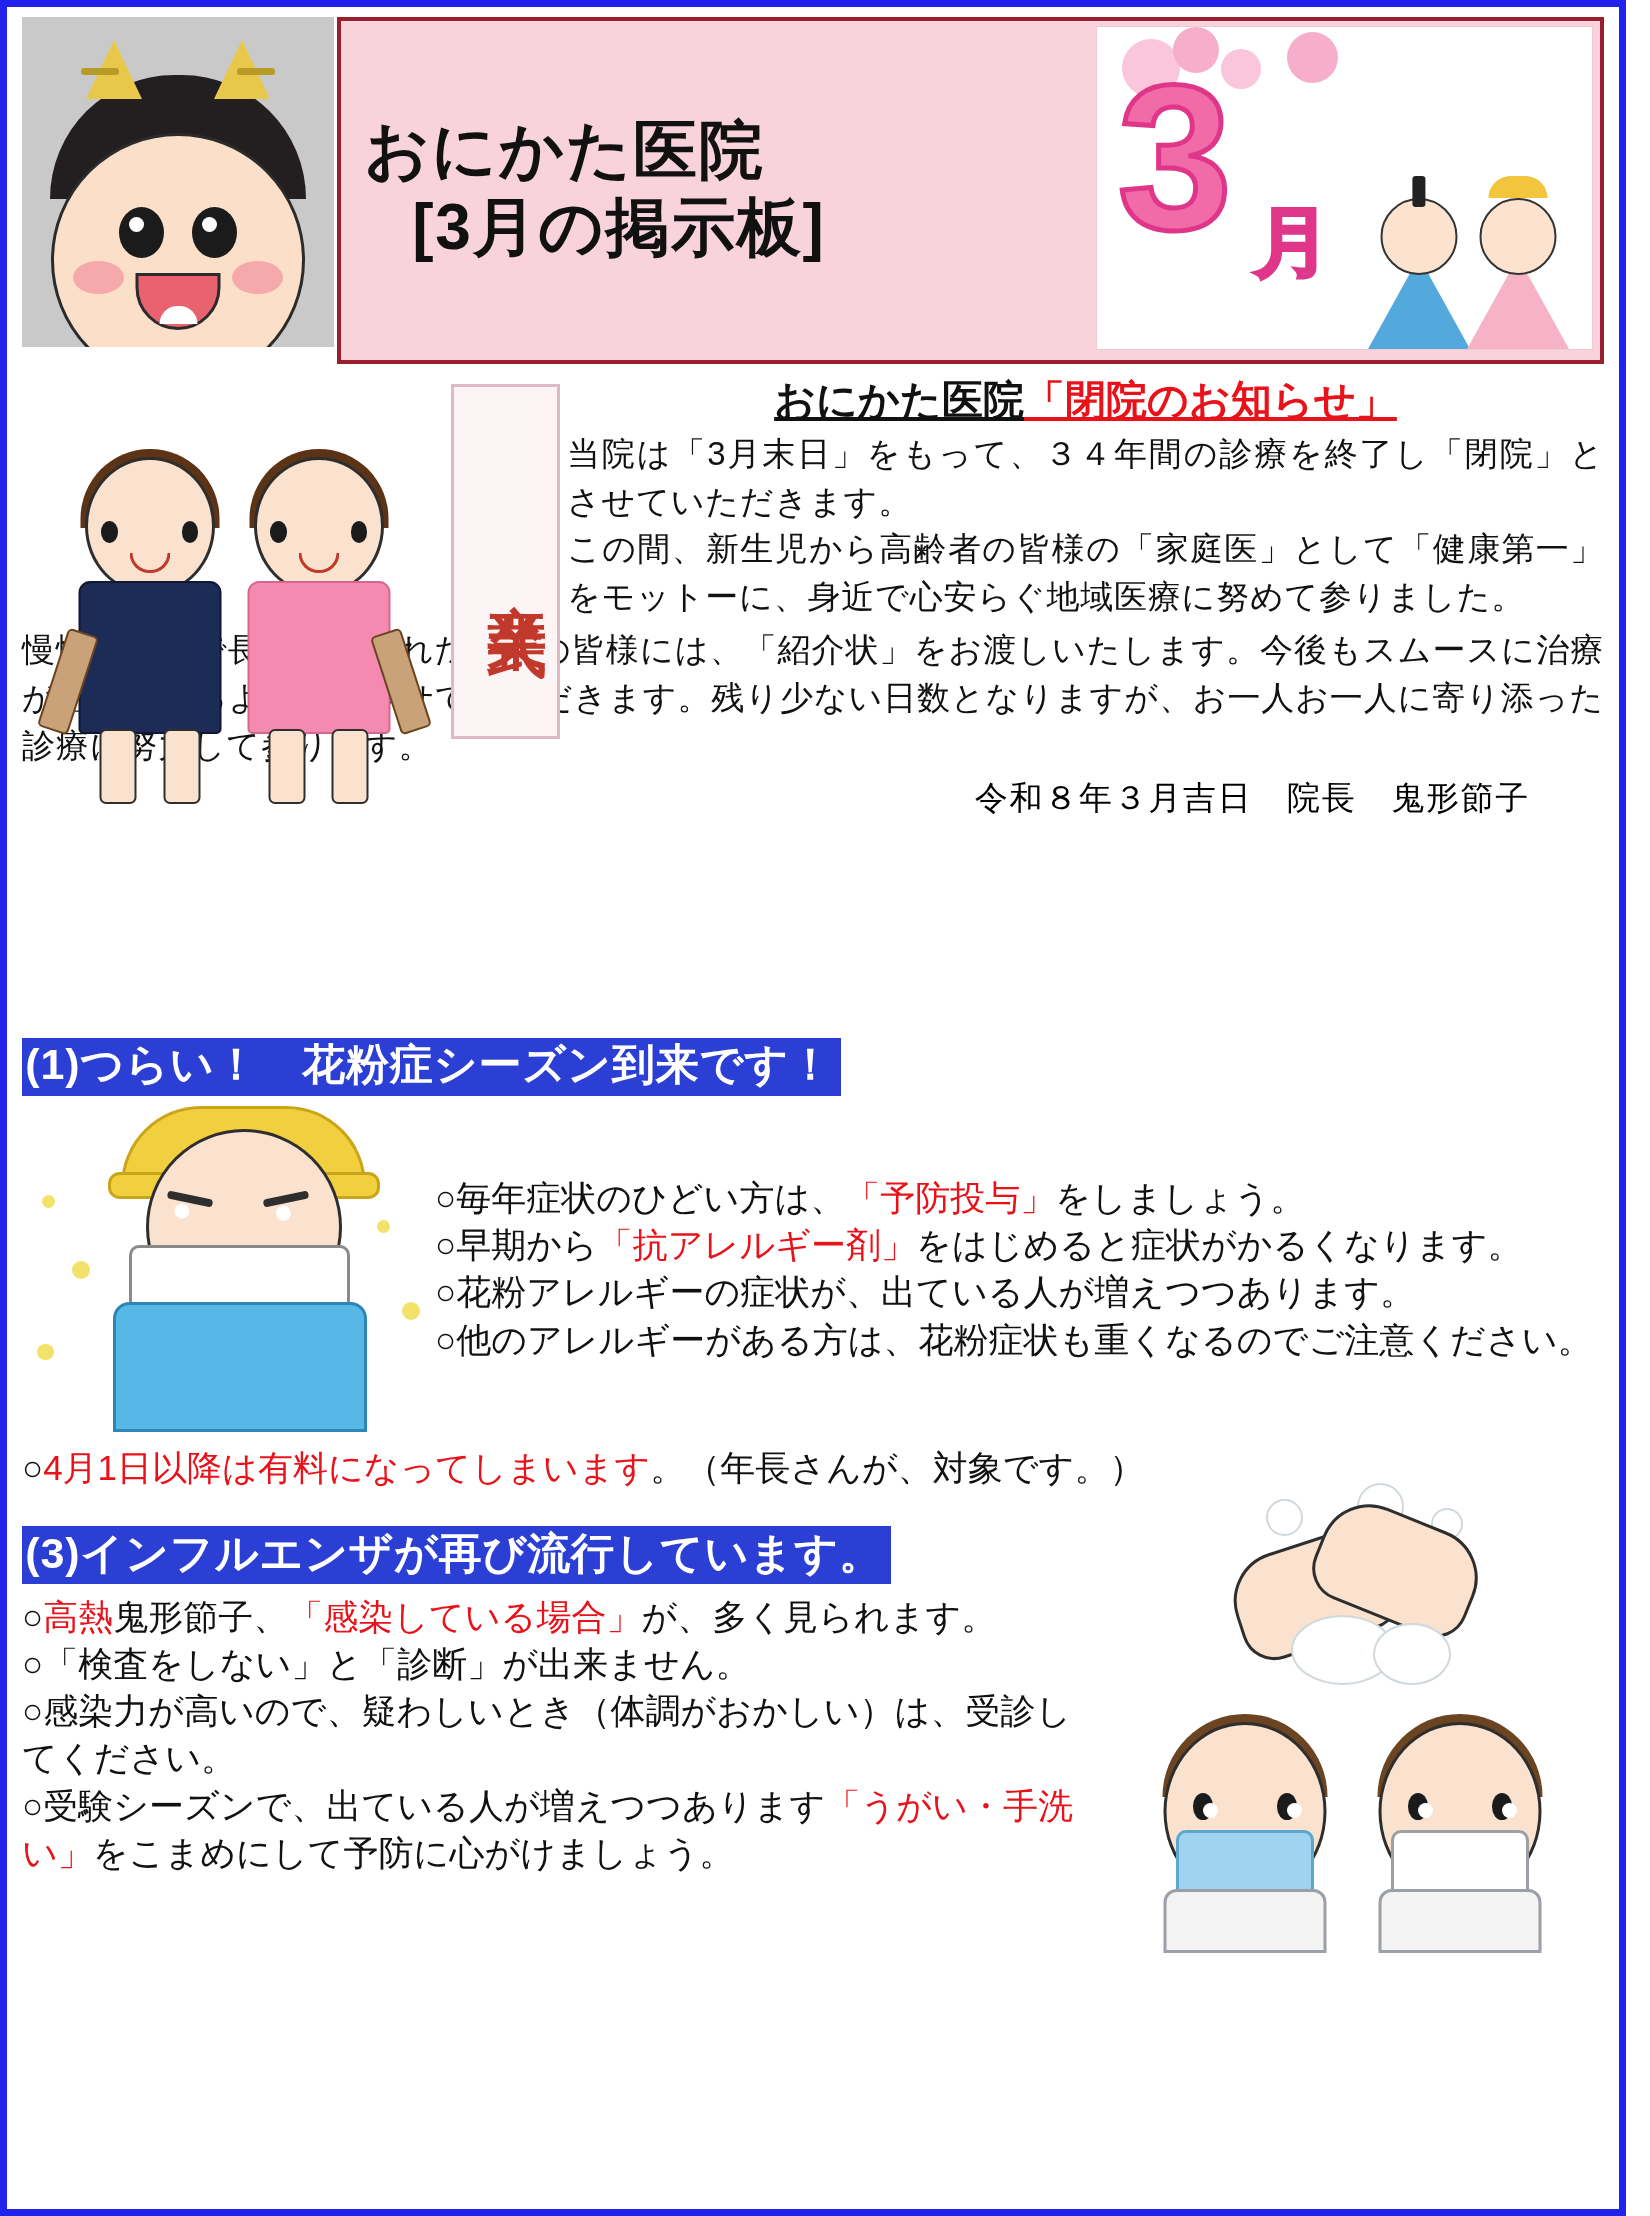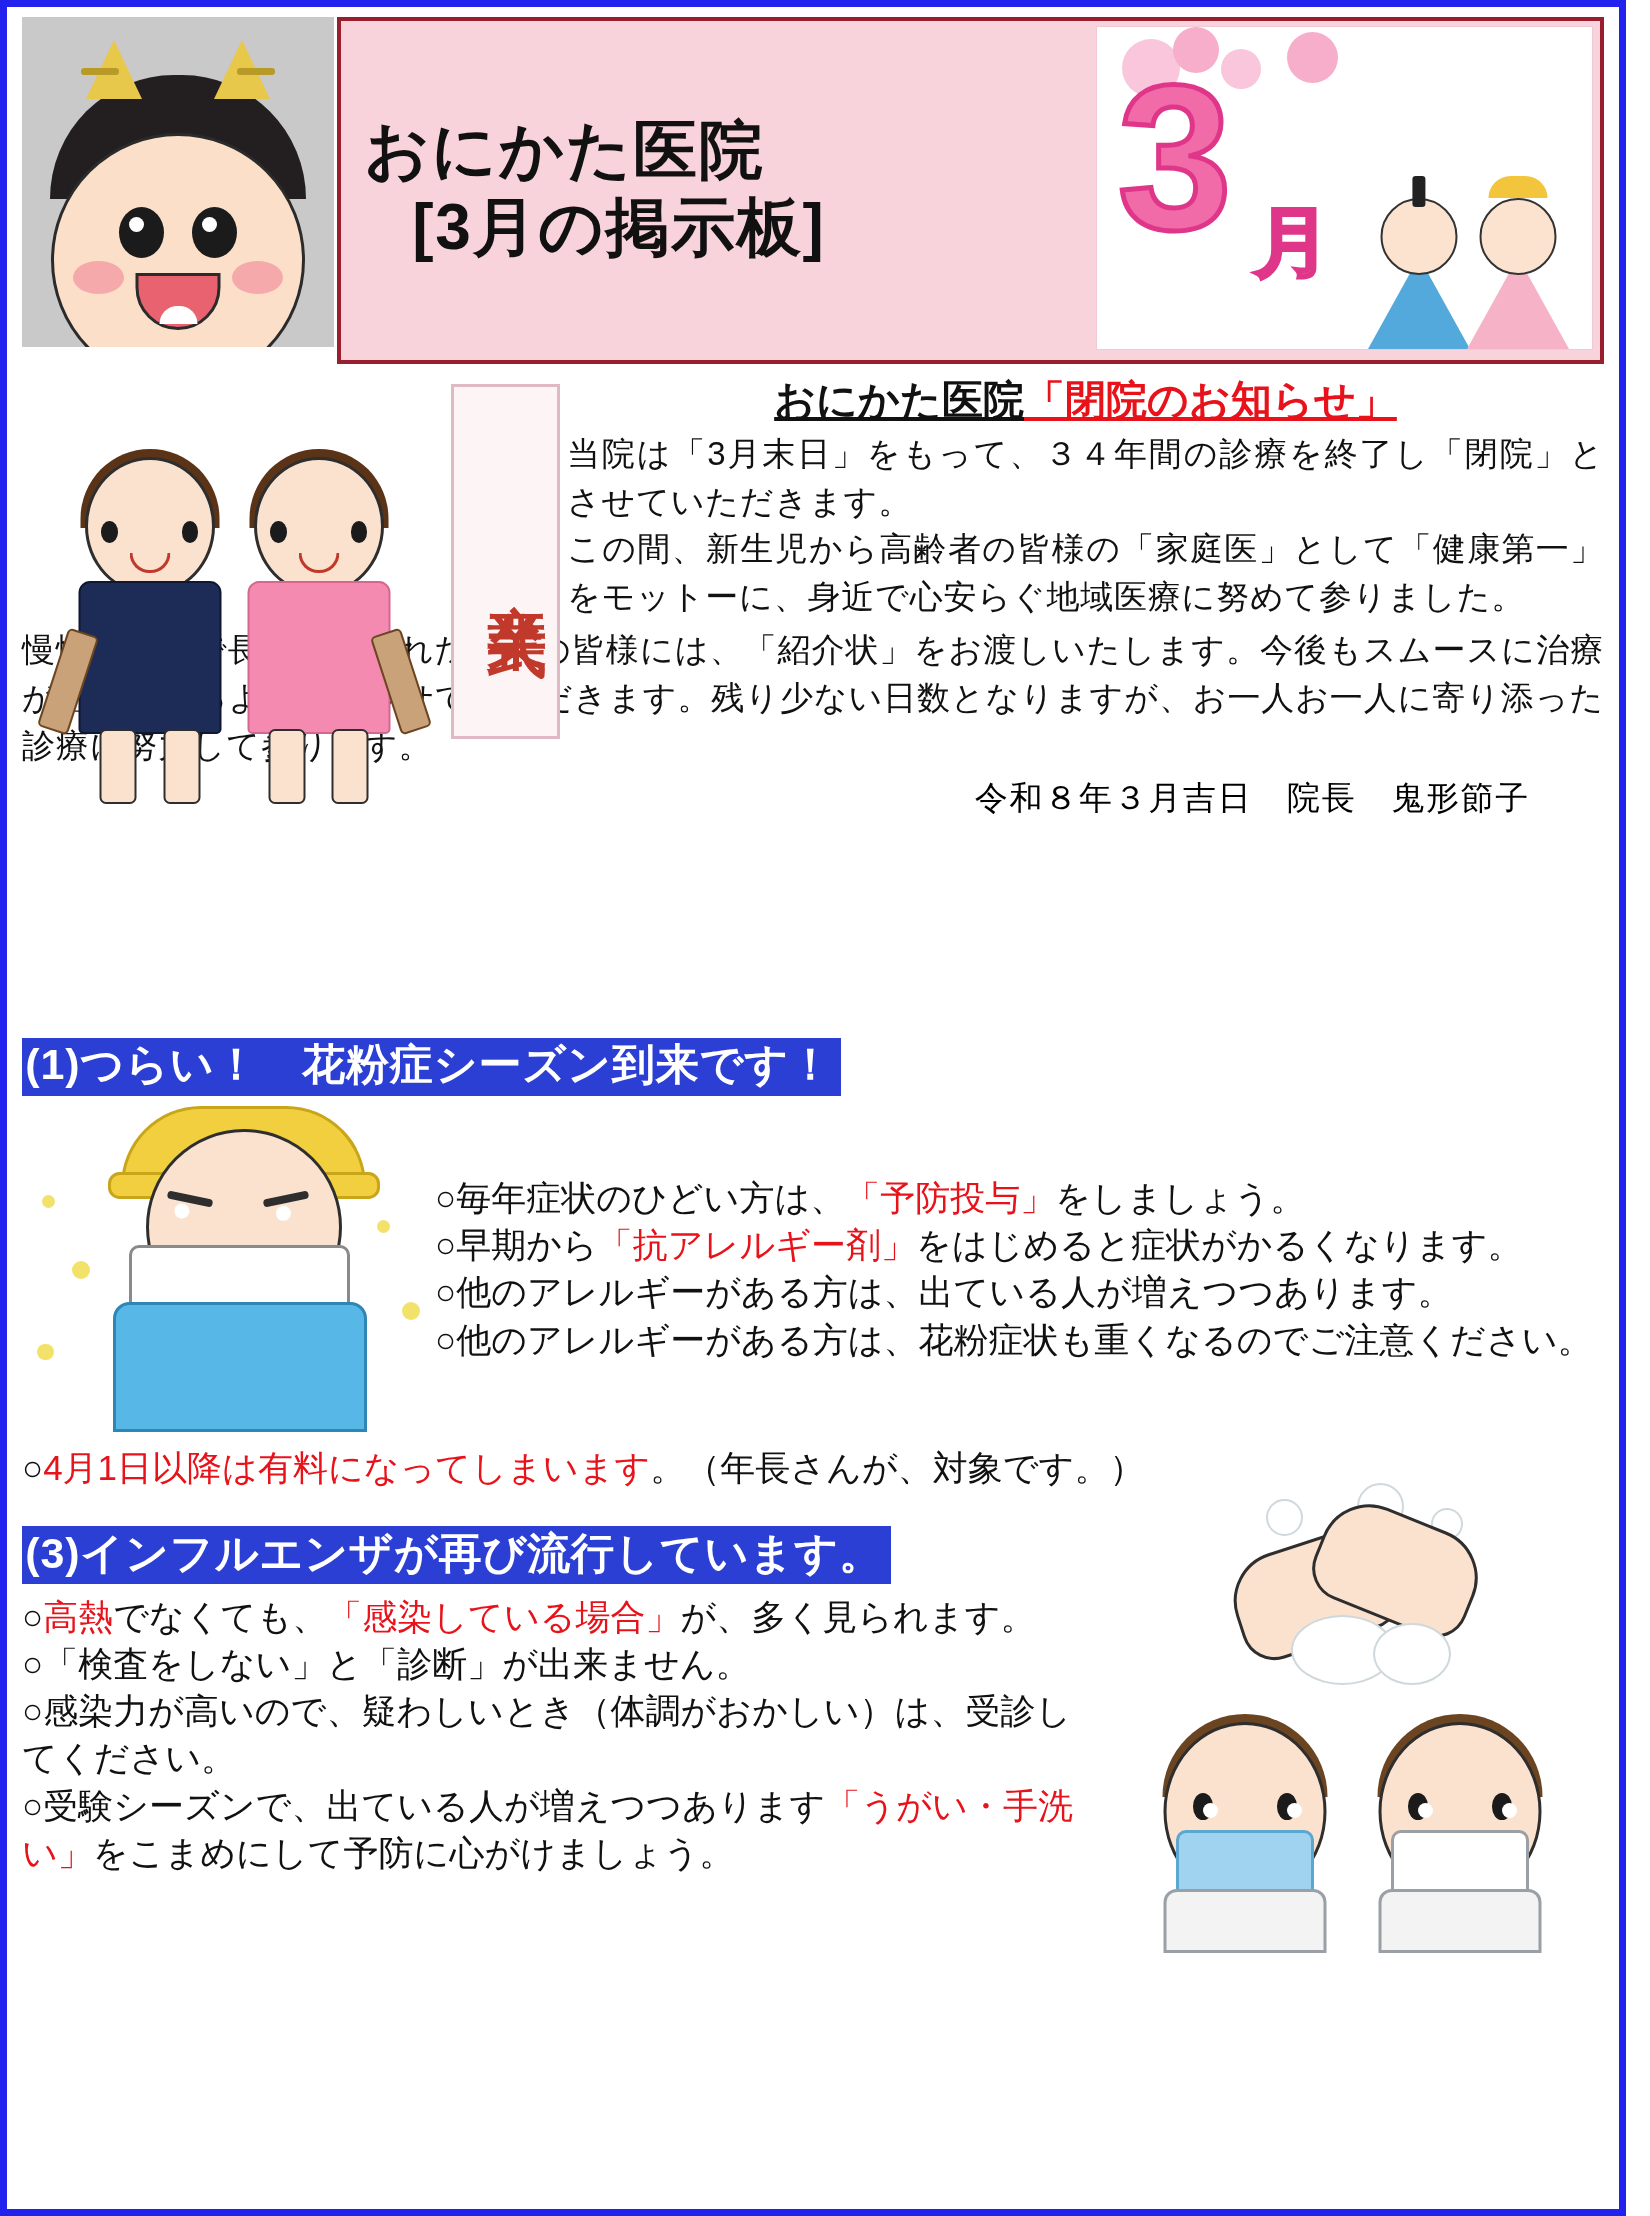--- a/index.html
+++ b/index.html
@@ -652,21 +652,21 @@
           <div class="mask"></div>
           <div class="body"></div>
         </div>
         <div class="sec-body bullet-list" style="flex:1 1 auto;padding-top:8.3px;">
           <div class="bl-row">
             <span>○毎年症状のひどい方は、</span><span class="red">「予防投与」</span><span>をしましょう。</span>
           </div>
           <div class="bl-row">
             <span>○早期から</span><span class="red">「抗アレルギー剤」</span><span>をはじめると症状がかるくなります。</span>
           </div>
-          <div class="bl-row">○他のアレルギーがある方は、出ている人が増えつつあります。</div>
+          <div class="bl-row">○花粉アレルギーの症状が、出ている人が増えつつあります。</div>
           <div class="bl-row">○他のアレルギーがある方は、花粉症状も重くなるのでご注意ください。</div>
         </div>
       </div>
     </div>
 
     <div>
       <div class="sec-body" style="margin-top:18px;">
         <span>○</span><span class="red">4月1日以降は有料になってしまいます</span><span>。（年長さんが、対象です。）</span>
       </div>
     </div>
@@ -697,21 +697,21 @@
           <div class="eye l"></div>
             <div class="eye r"></div>
           <div class="msk"></div>
             <div class="body"></div>
         </div>
       </div>
 
       <div class="sec-head">(3)インフルエンザが再び流行しています。</div>
       <div class="sec-body s3-text" style="margin-top:8.3px;">
         <div class="bl-row">
-          <span>○</span><span class="red">高熱</span><span>でなくても、</span><span class="red">「感染している場合」</span><span>が、多く見られます。</span>
+          <span>○</span><span class="red">高熱</span><span>鬼形節子、</span><span class="red">「感染している場合」</span><span>が、多く見られます。</span>
         </div>
         <div class="bl-row">○「検査をしない」と「診断」が出来ません。</div>
         <div class="bl-row">○感染力が高いので、疑わしいとき（体調がおかしい）は、受診してください。</div>
         <div class="bl-row">
           <span>○受験シーズンで、出ている人が増えつつあります</span><span class="red">「うがい・手洗い」</span><span>をこまめにして予防</span><span>に心がけましょう。</span>
         </div>
       </div>
     </div>
 
   </div>

